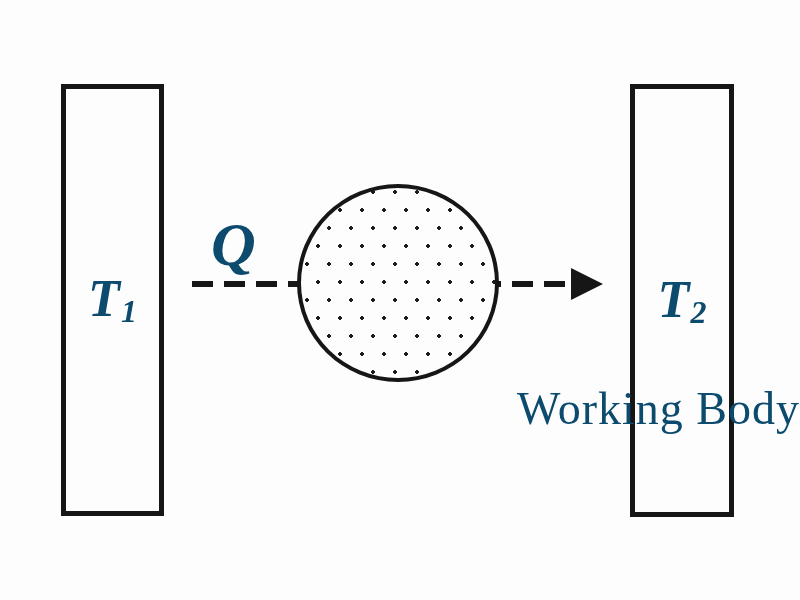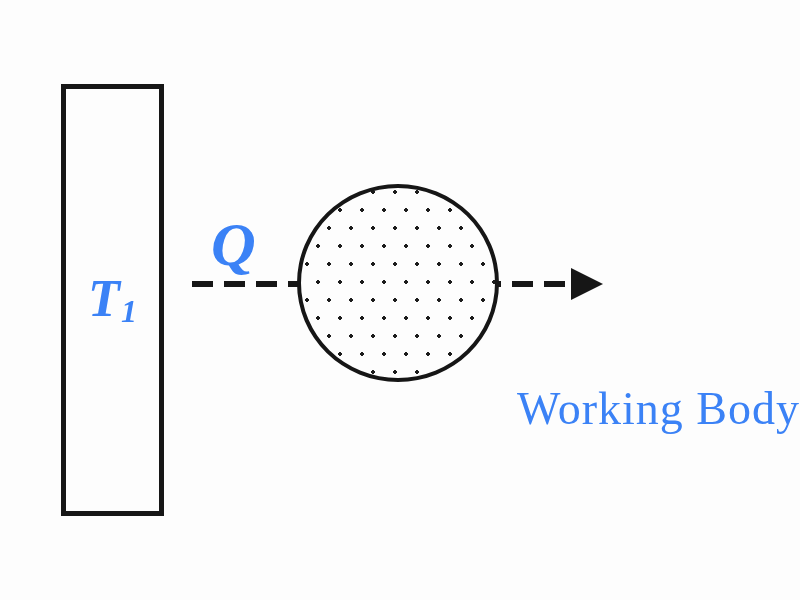--- a/index.html
+++ b/index.html
@@ -7,21 +7,21 @@
     padding: 0;
     background: #ffffff;
   }
   .canvas {
     position: relative;
     width: 800px;
     height: 600px;
     background: #fdfdfd;
     overflow: hidden;
     font-family: "Liberation Serif", "DejaVu Serif", serif;
-    color: #3b82f6;
+    color: #0c4a6e;
   }
   .reservoir {
     position: absolute;
     border: 5px solid #161616;
     background: #fdfdfd;
     display: flex;
     align-items: center;
     justify-content: center;
     box-sizing: border-box;
   }
@@ -85,20 +85,23 @@
 </style>
 </head>
 <body>
 
 <div class="canvas">
 
   <div class="reservoir left">
     <span class="reservoir-label"><span>T</span><span class="sub">1</span></span>
   </div>
 
+  <div class="reservoir right">
+    <span class="reservoir-label"><span>T</span><span class="sub">2</span></span>
+  </div>
 
   <svg class="arrow-svg" viewBox="0 0 800 600" xmlns="http://www.w3.org/2000/svg">
     <line x1="192" y1="284" x2="570" y2="284" stroke-width="6" stroke-dasharray="21 11" stroke="#161616"></line>
     <polygon points="571,268 571,300 603,284" fill="#161616"></polygon>
   </svg>
 
   <div class="working-body-circle"></div>
 
   <div class="heat-label">Q</div>
 

